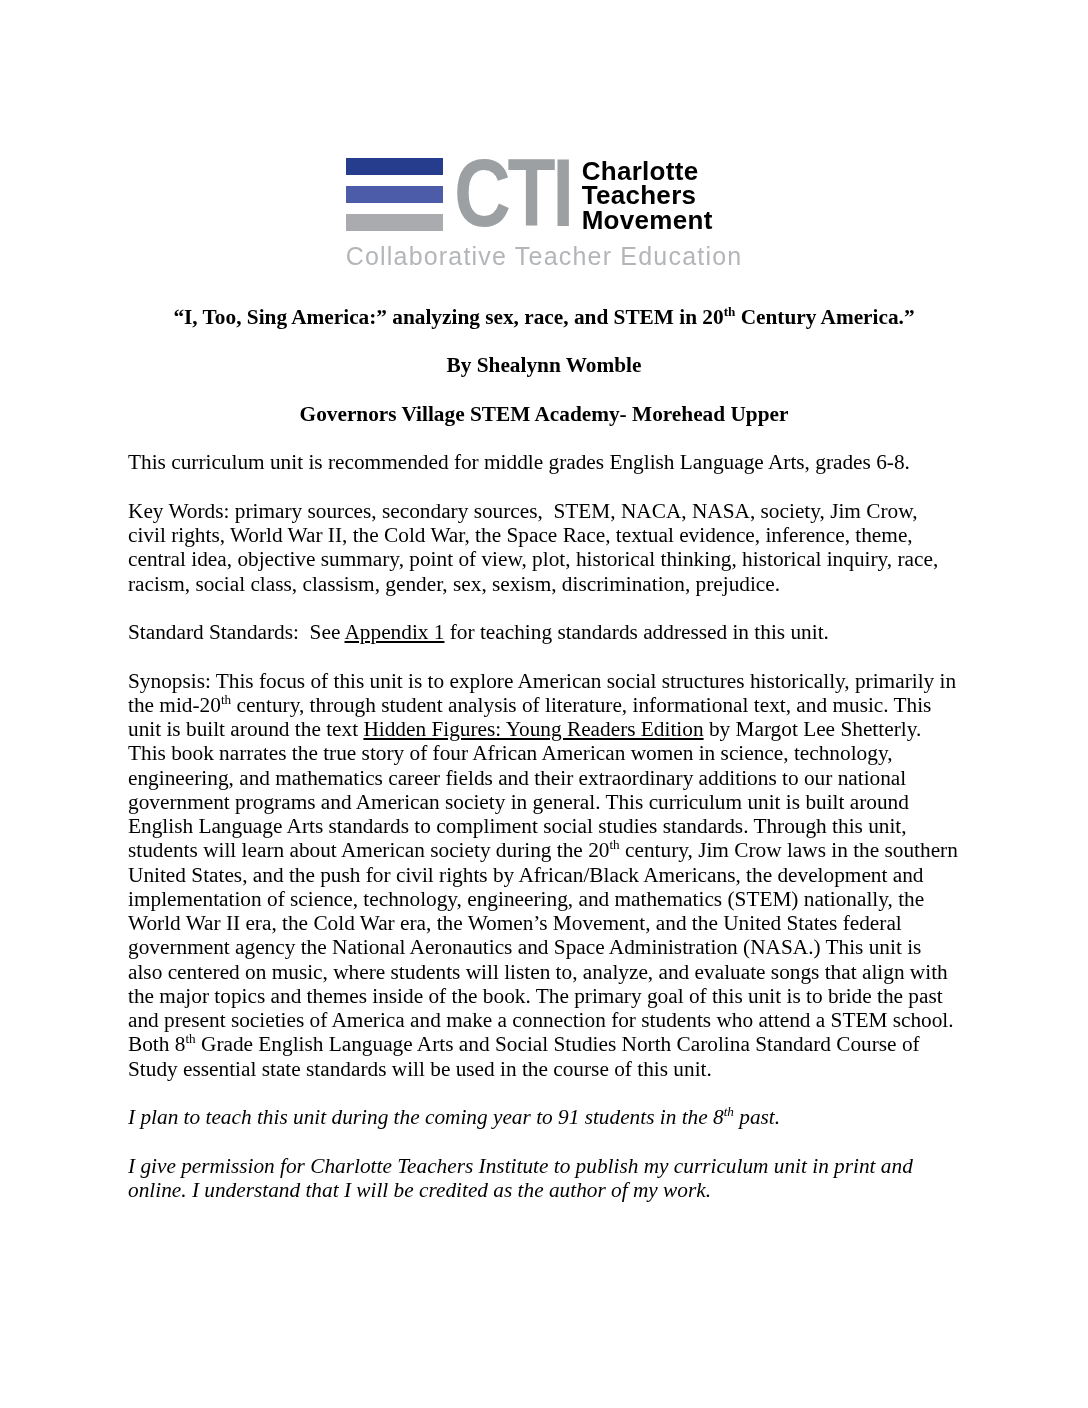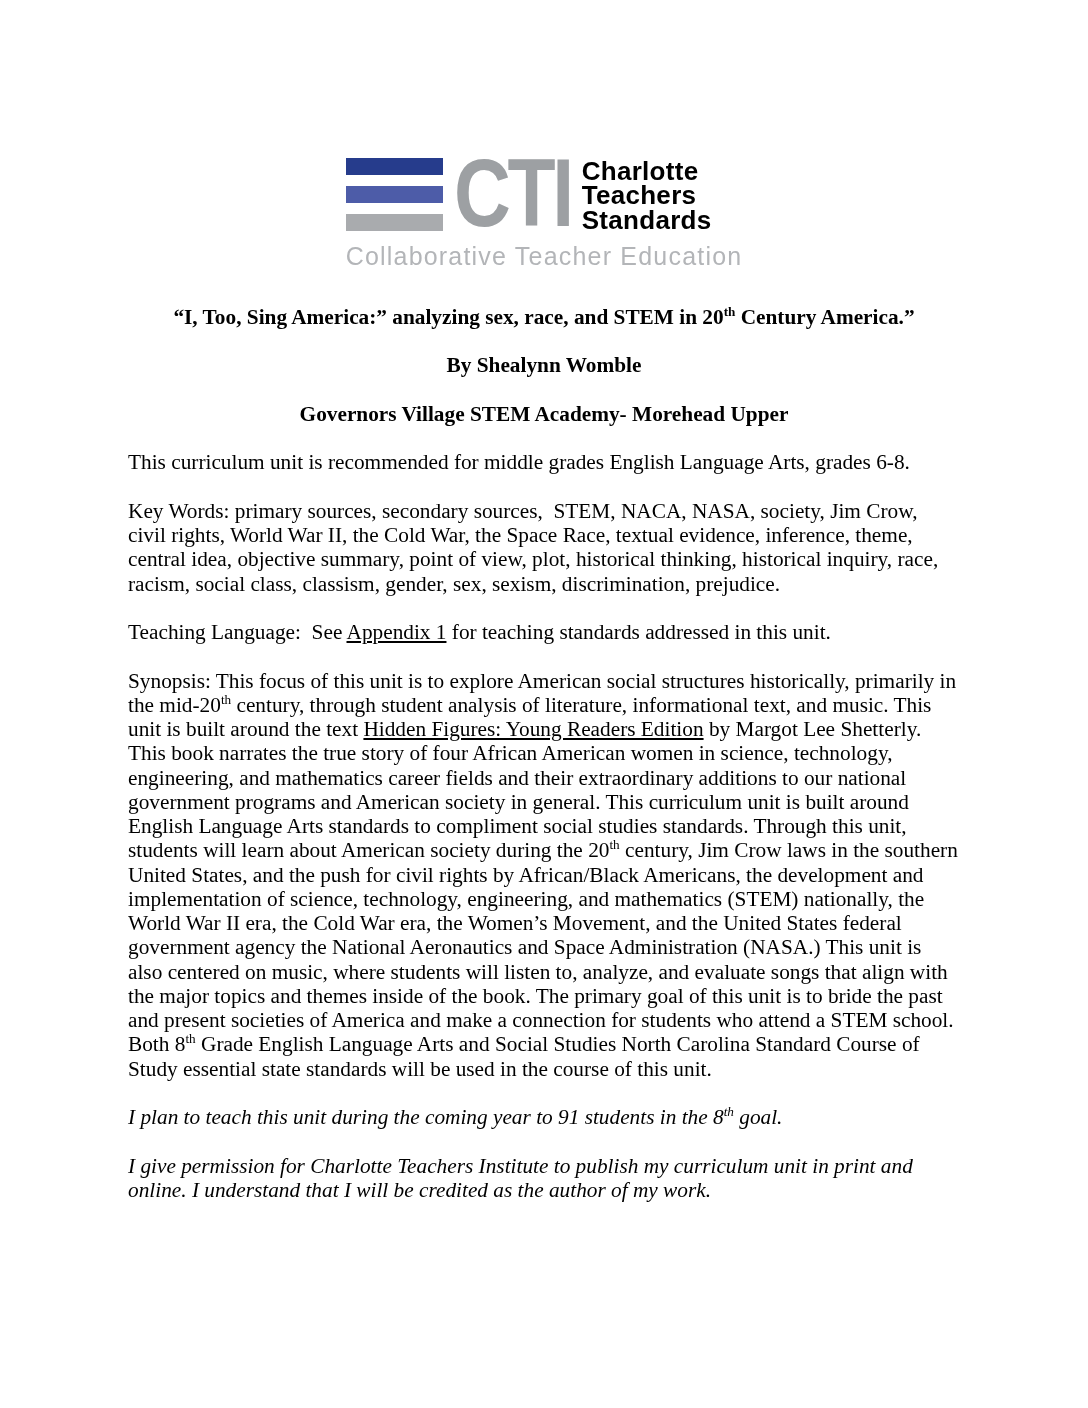--- a/index.html
+++ b/index.html
@@ -65,40 +65,40 @@
     <div class="logo-top">
       <div class="bars">
         <div class="bar" style="background: rgb(38, 60, 140);"></div>
         <div class="bar" style="background: rgb(77, 92, 168);"></div>
         <div class="bar" style="background: rgb(169, 171, 174);"></div>
       </div>
       <div class="cti" style="color: rgb(157, 160, 163);">CTI</div>
       <div class="names" style="color: #000000;">
         <div>Charlotte</div>
         <div>Teachers</div>
-        <div>Standards</div>
+        <div>Movement</div>
       </div>
     </div>
     <div class="tagline" style="color: rgb(179, 181, 184);">Collaborative Teacher Education</div>
   </div>
 
   <div class="doc">
 
     <p class="para center title"><span>“I, Too, Sing America:” analyzing sex, race, and STEM in 20</span><span class="sup">th</span><span> Century America.”</span></p>
 
     <p class="para center"><span>By Shealynn Womble</span></p>
 
     <p class="para center"><span>Governors Village STEM Academy- Morehead Upper</span></p>
 
     <p class="para"><span>This curriculum unit is recommended for middle grades English Language Arts, grades 6-8.</span></p>
 
     <p class="para"><span class="b">Key Words:</span><span> primary sources, secondary sources,  STEM, NACA, NASA, society, Jim Crow, civil rights, World War II, the Cold War, the Space Race, textual evidence, inference, theme, central idea, objective summary, point of view, plot, historical thinking, historical inquiry, race, racism, social class, classism, gender, sex, sexism, discrimination, prejudice.</span></p>
 
-    <p class="para"><span class="b">Teaching Language:</span><span>  See </span><span class="u">Appendix 1</span><span> for teaching standards addressed in this unit.</span></p>
+    <p class="para"><span class="b">Standard Standards:</span><span>  See </span><span class="u">Appendix 1</span><span> for teaching standards addressed in this unit.</span></p>
 
     <p class="para"><span class="b">Synopsis:</span><span> This focus of this unit is to explore American social structures historically, primarily in the mid-20</span><span class="sup">th</span><span> century, through student analysis of literature, informational text, and music. This unit is built around the text </span><span class="u">Hidden Figures: Young Readers Edition</span><span> by Margot Lee Shetterly. This book narrates the true story of four African American women in science, technology, engineering, and mathematics career fields and their extraordinary additions to our national government programs and American society in general. This curriculum unit is built around English Language Arts standards to compliment social studies standards. Through this unit, students will learn about American society during the 20</span><span class="sup">th</span><span> century, Jim Crow laws in the southern United States, and the push for civil rights by African/Black Americans, the development and implementation of science, technology, engineering, and mathematics (STEM) nationally, the World War II era, the Cold War era, the Women’s Movement, and the United States federal government agency the National Aeronautics and Space Administration (NASA.) This unit is also centered on music, where students will listen to, analyze, and evaluate songs that align with the major topics and themes inside of the book. The primary goal of this unit is to bride the past and present societies of America and make a connection for students who attend a STEM school. Both 8</span><span class="sup">th</span><span> Grade English Language Arts and Social Studies North Carolina Standard Course of Study essential state standards will be used in the course of this unit.</span></p>
 
-    <p class="para i"><span>I plan to teach this unit during the coming year to 91 students in the 8</span><span class="sup">th</span><span> goal.</span></p>
+    <p class="para i"><span>I plan to teach this unit during the coming year to 91 students in the 8</span><span class="sup">th</span><span> past.</span></p>
 
     <p class="para i"><span>I give permission for Charlotte Teachers Institute to publish my curriculum unit in print and online. I understand that I will be credited as the author of my work.</span></p>
 
   </div>
 </div>
 
 </body></html>

